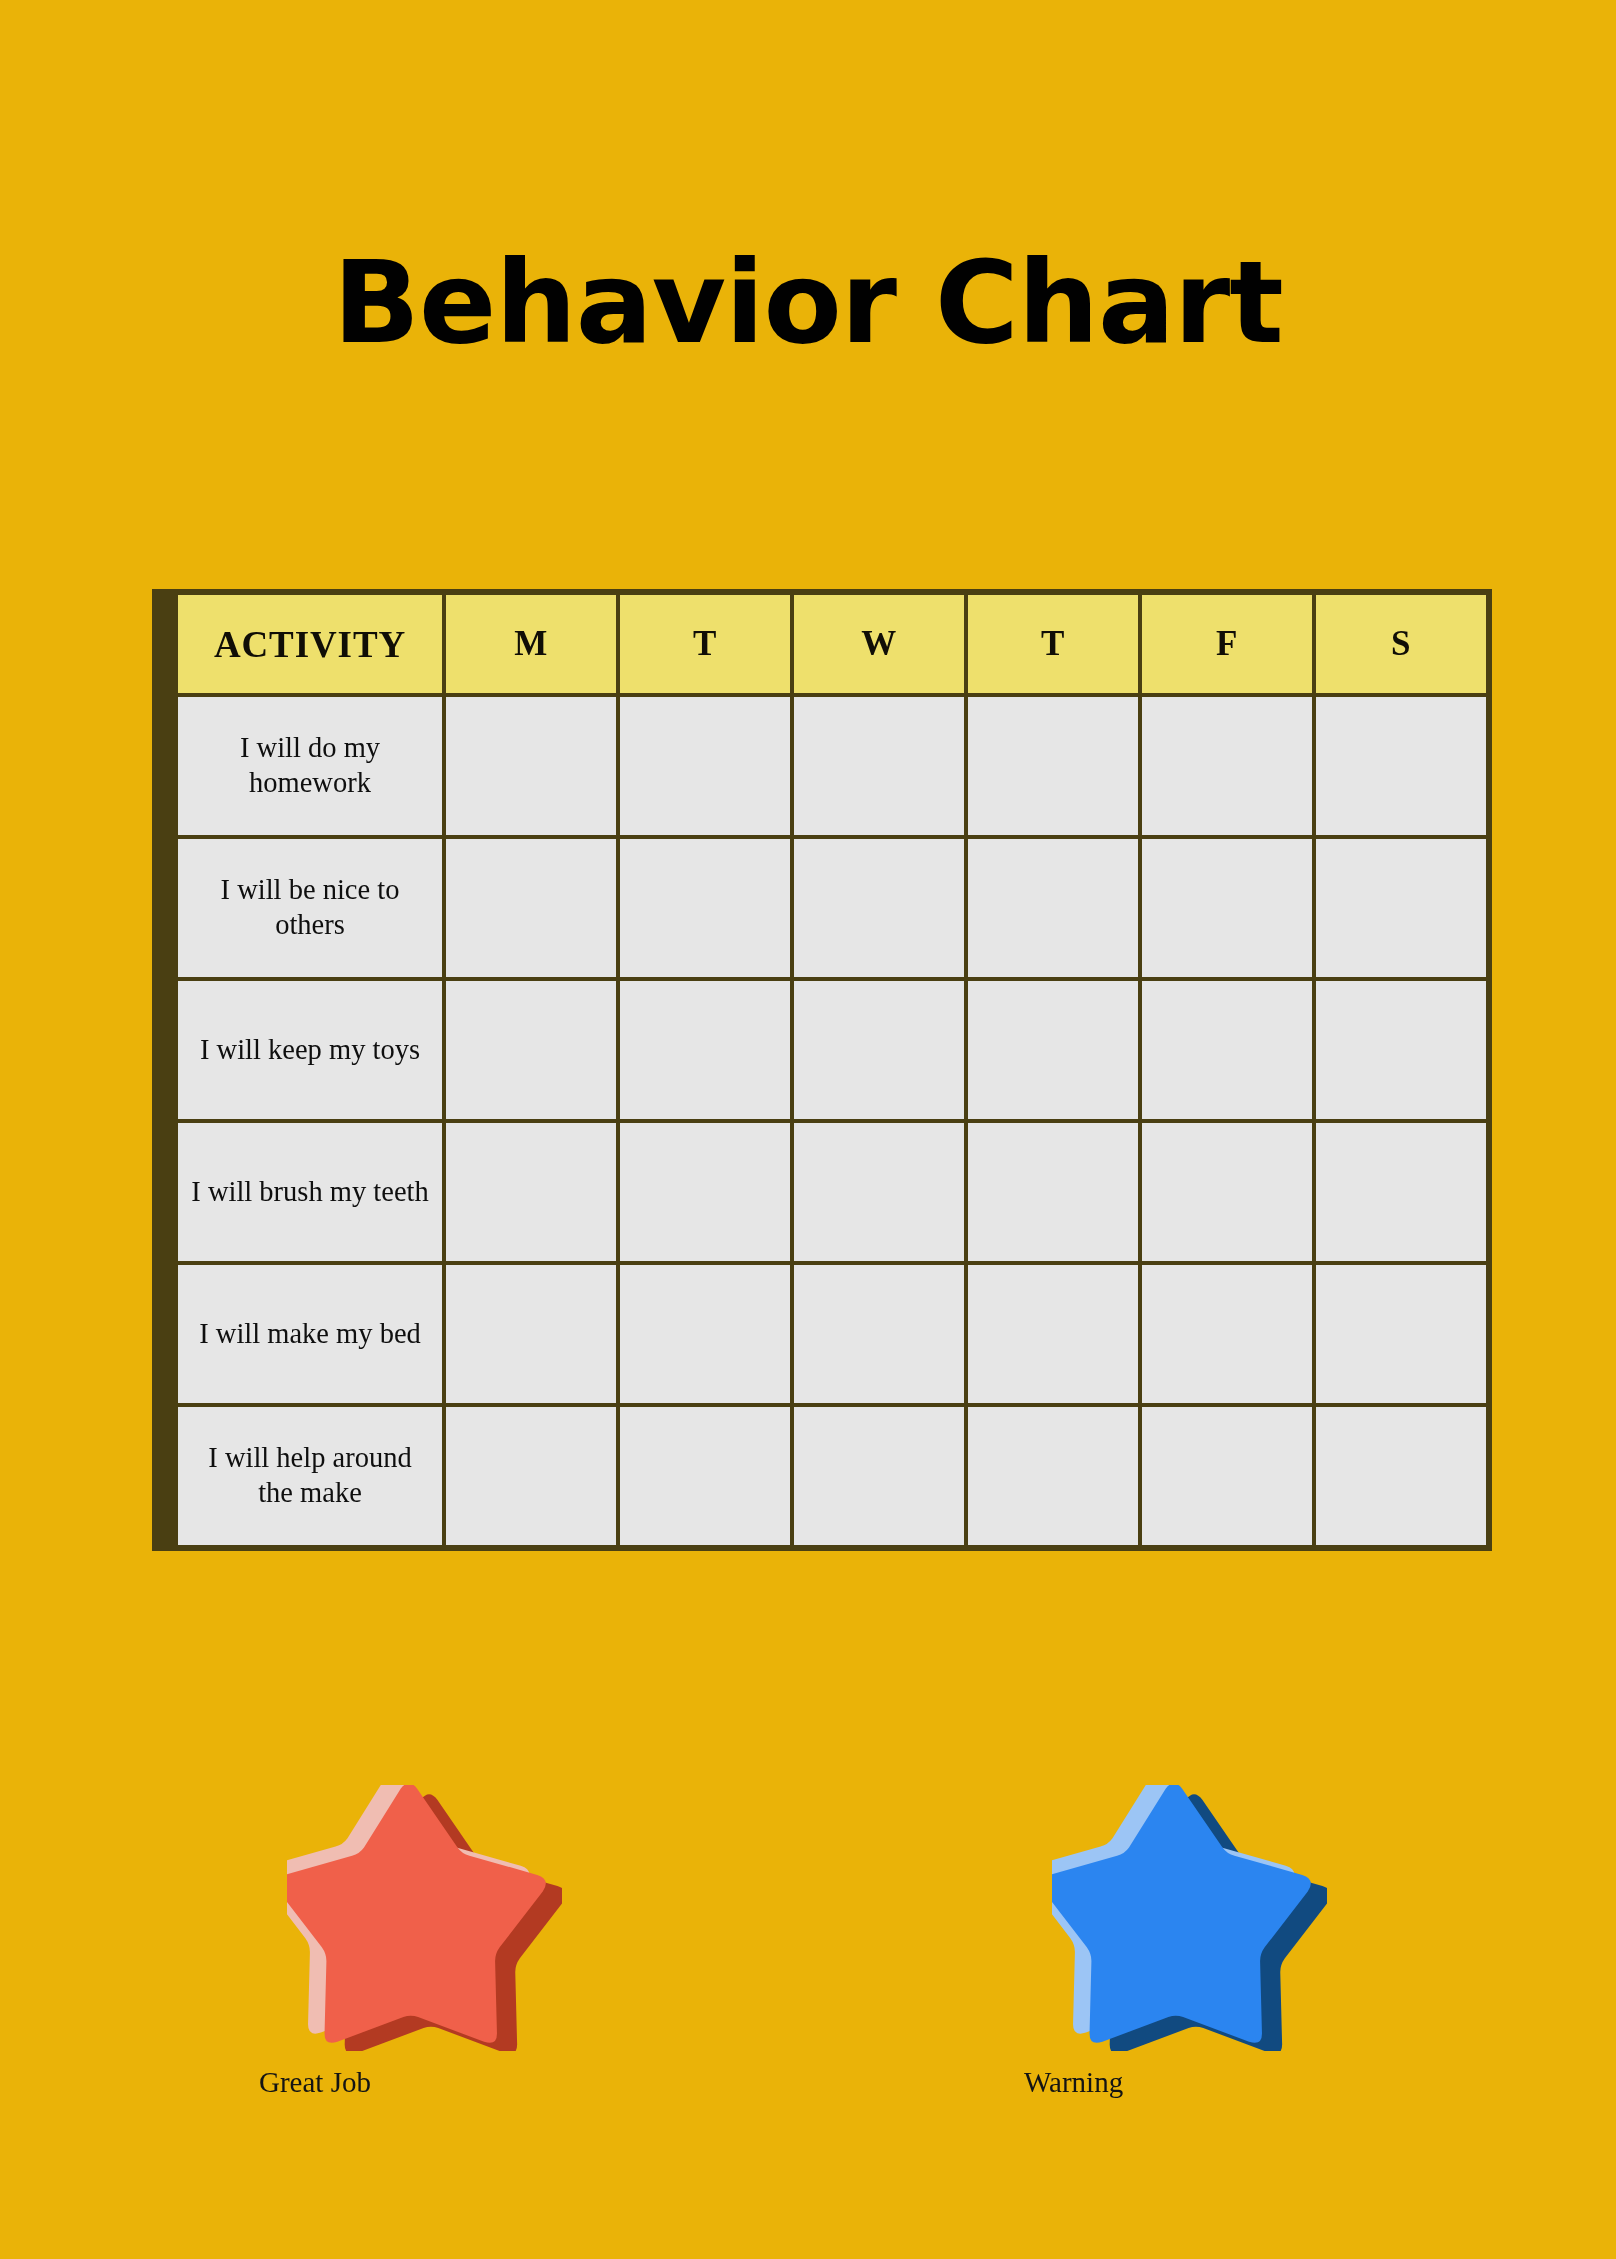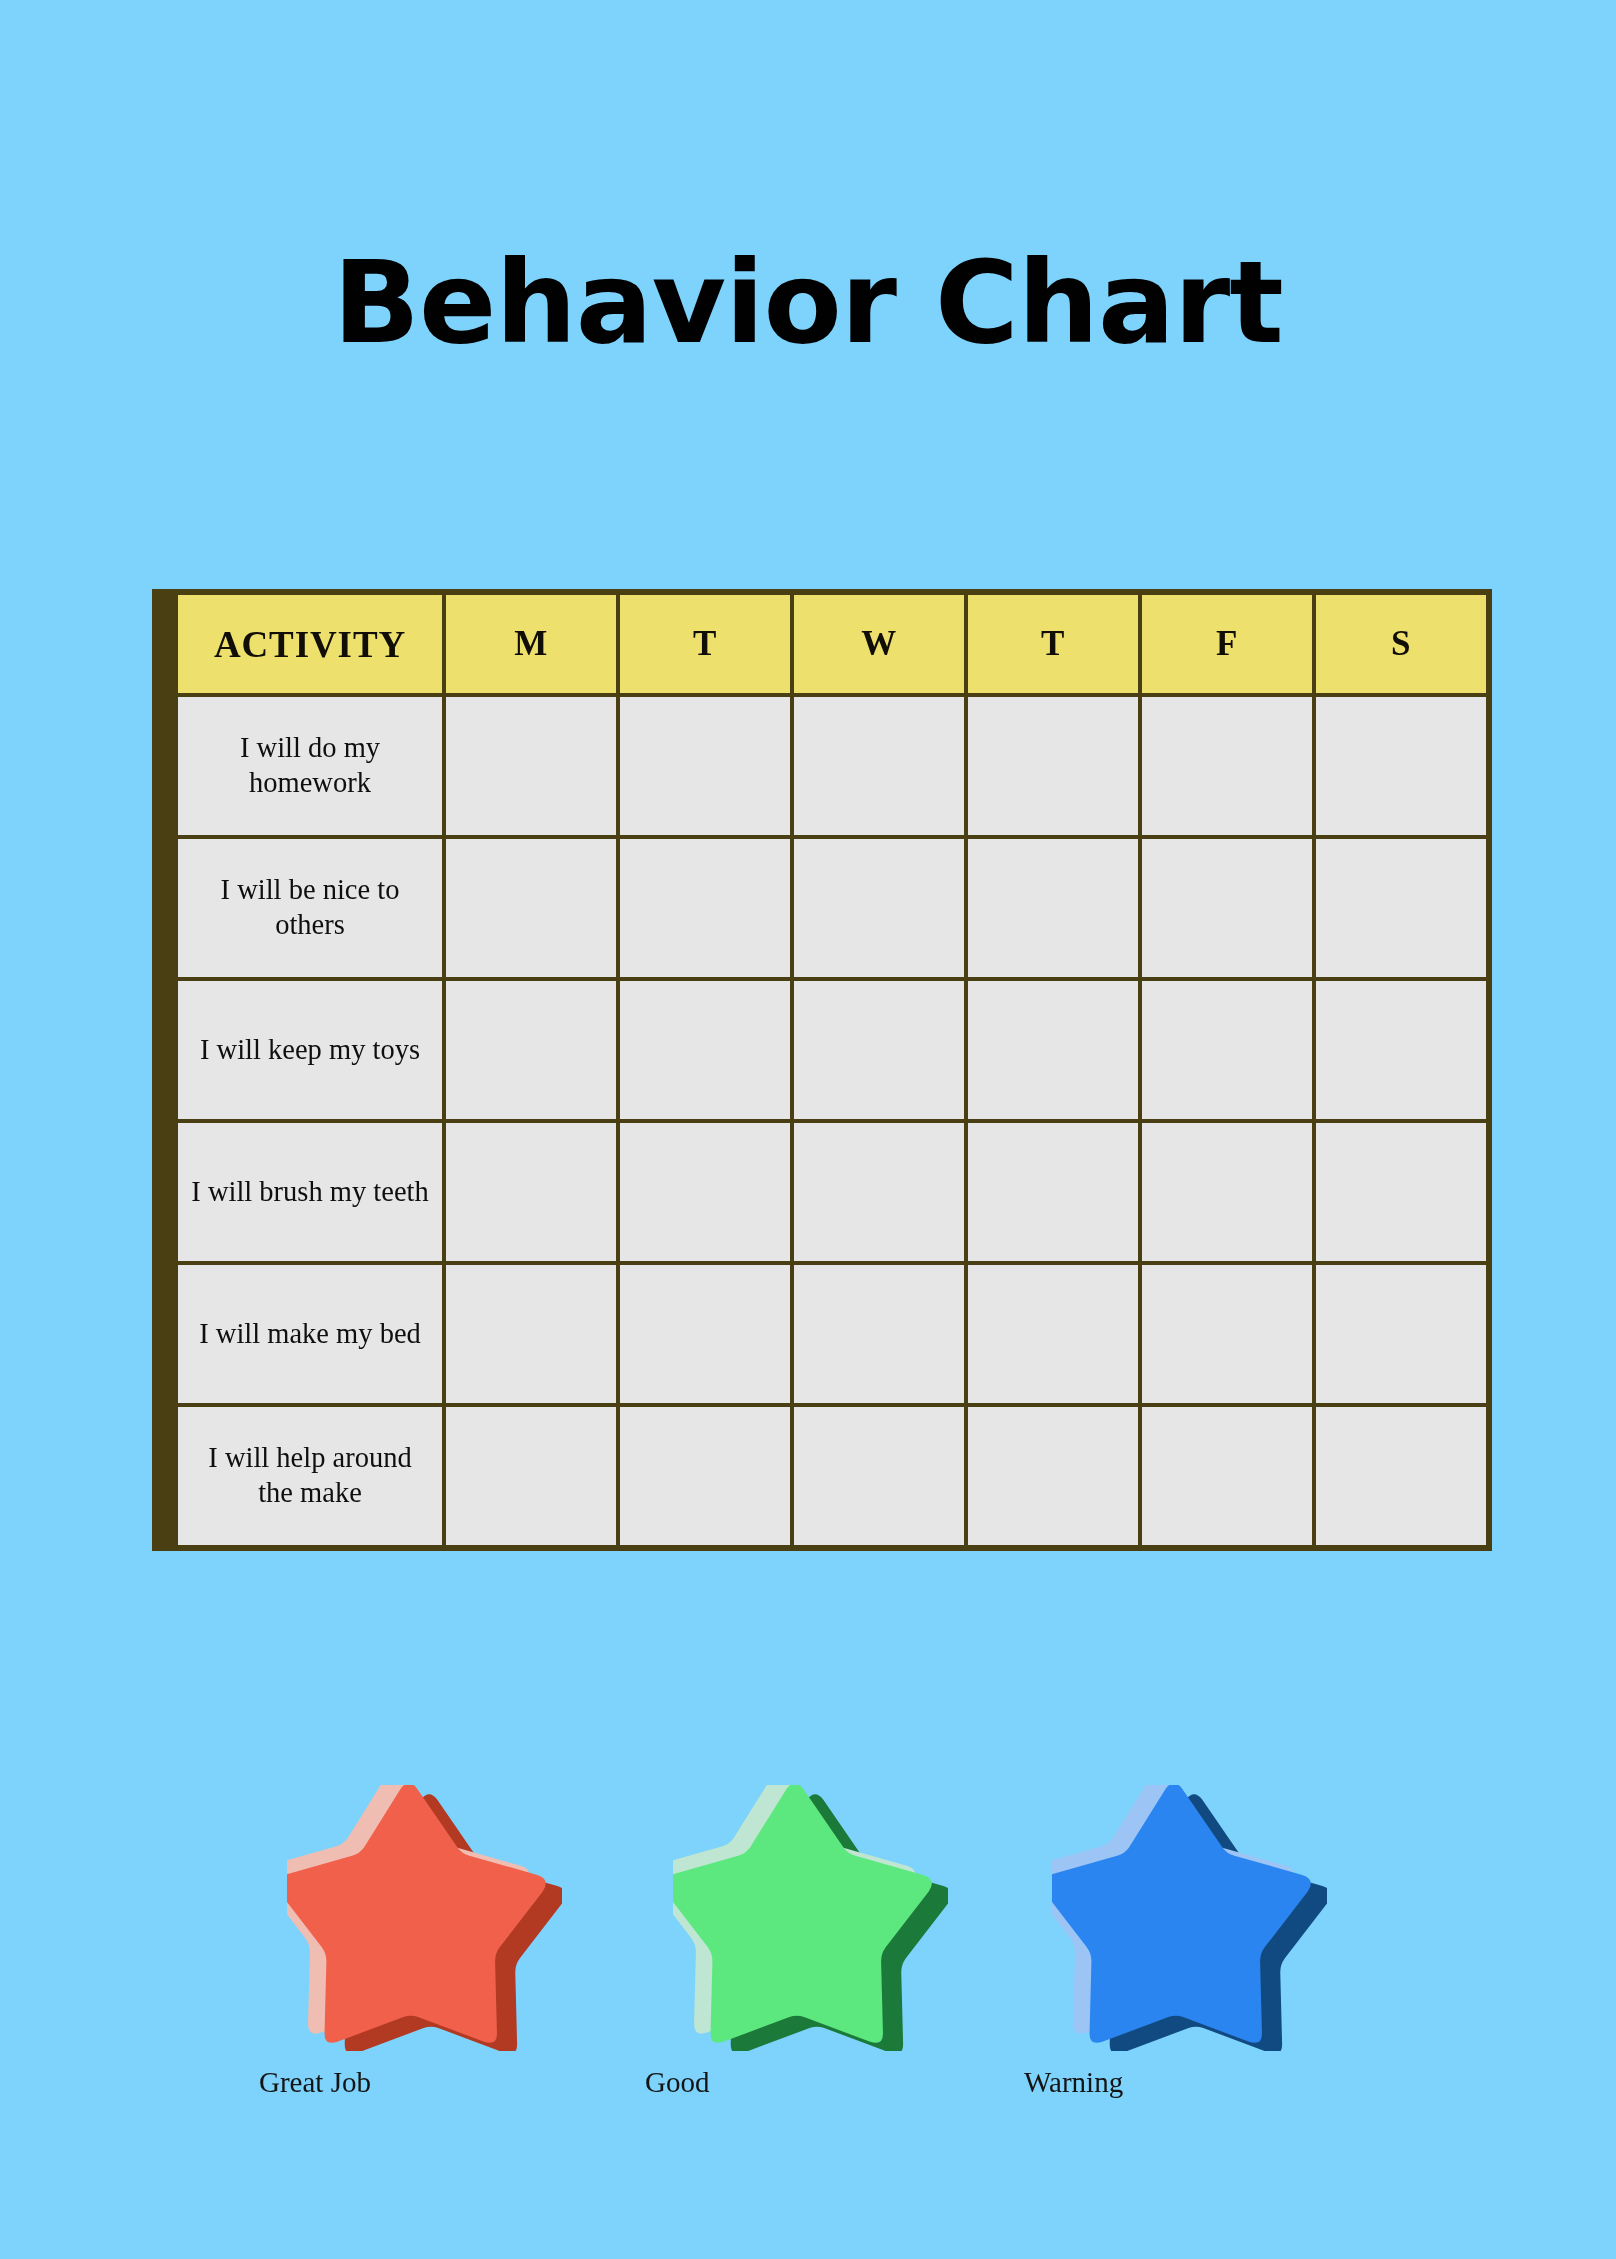--- a/index.html
+++ b/index.html
@@ -12,21 +12,21 @@
     background: #FAF7C9;
     font-family: "Liberation Serif", serif;
     overflow: hidden;
     position: relative;
   }
 
   .page {
     position: relative;
     width: 1616px;
     height: 2260px;
-    background: #7dd3fc;
+    background: #eab308;
   }
 
   
   .title {
     position: absolute;
     left: 0;
     top: 246px;
     width: 1616px;
     text-align: center;
     font-family: "DejaVu Sans", sans-serif;
@@ -224,32 +224,20 @@
           <g id="star-great-job">
             <path fill="#B33A22" d="M168 22 q9 -12 18 0 l44 64 q5 7 13 9 l74 21 q15 5 6 18 l-47 61 q-5 7 -5 15 l2 77 q1 16 -14 11 l-72 -27 q-8 -3 -16 0 l-72 27 q-15 5 -14 -11 l2 -77 q0 -8 -5 -15 l-47 -61 q-9 -13 6 -18 l74 -21 q8 -2 13 -9 z" transform="translate(-22,-6)"></path>
             <path fill="#F0BDB2" d="M168 22 q9 -12 18 0 l44 64 q5 7 13 9 l74 21 q15 5 6 18 l-47 61 q-5 7 -5 15 l2 77 q1 16 -14 11 l-72 -27 q-8 -3 -16 0 l-72 27 q-15 5 -14 -11 l2 -77 q0 -8 -5 -15 l-47 -61 q-9 -13 6 -18 l74 -21 q8 -2 13 -9 z" transform="translate(-62,-28)"></path>
             <path fill="#F0604A" d="M168 22 q9 -12 18 0 l44 64 q5 7 13 9 l74 21 q15 5 6 18 l-47 61 q-5 7 -5 15 l2 77 q1 16 -14 11 l-72 -27 q-8 -3 -16 0 l-72 27 q-15 5 -14 -11 l2 -77 q0 -8 -5 -15 l-47 -61 q-9 -13 6 -18 l74 -21 q8 -2 13 -9 z" transform="translate(-44,-18)"></path>
           </g>
         </svg>
       </div>
       <div class="star-label">Great Job</div>
     </div>
 
-    <div class="star-item s2">
-      <div class="star-graphic">
-        <svg viewBox="0 0 300 290" xmlns="http://www.w3.org/2000/svg">
-          <g id="star-good">
-            <path fill="#1B7A3A" d="M168 22 q9 -12 18 0 l44 64 q5 7 13 9 l74 21 q15 5 6 18 l-47 61 q-5 7 -5 15 l2 77 q1 16 -14 11 l-72 -27 q-8 -3 -16 0 l-72 27 q-15 5 -14 -11 l2 -77 q0 -8 -5 -15 l-47 -61 q-9 -13 6 -18 l74 -21 q8 -2 13 -9 z" transform="translate(-22,-6)"></path>
-            <path fill="#BEE6D2" d="M168 22 q9 -12 18 0 l44 64 q5 7 13 9 l74 21 q15 5 6 18 l-47 61 q-5 7 -5 15 l2 77 q1 16 -14 11 l-72 -27 q-8 -3 -16 0 l-72 27 q-15 5 -14 -11 l2 -77 q0 -8 -5 -15 l-47 -61 q-9 -13 6 -18 l74 -21 q8 -2 13 -9 z" transform="translate(-62,-28)"></path>
-            <path fill="#5DE87F" d="M168 22 q9 -12 18 0 l44 64 q5 7 13 9 l74 21 q15 5 6 18 l-47 61 q-5 7 -5 15 l2 77 q1 16 -14 11 l-72 -27 q-8 -3 -16 0 l-72 27 q-15 5 -14 -11 l2 -77 q0 -8 -5 -15 l-47 -61 q-9 -13 6 -18 l74 -21 q8 -2 13 -9 z" transform="translate(-44,-18)"></path>
-          </g>
-        </svg>
-      </div>
-      <div class="star-label">Good</div>
-    </div>
 
     <div class="star-item s3">
       <div class="star-graphic">
         <svg viewBox="0 0 300 290" xmlns="http://www.w3.org/2000/svg">
           <g id="star-warning">
             <path fill="#114A80" d="M168 22 q9 -12 18 0 l44 64 q5 7 13 9 l74 21 q15 5 6 18 l-47 61 q-5 7 -5 15 l2 77 q1 16 -14 11 l-72 -27 q-8 -3 -16 0 l-72 27 q-15 5 -14 -11 l2 -77 q0 -8 -5 -15 l-47 -61 q-9 -13 6 -18 l74 -21 q8 -2 13 -9 z" transform="translate(-22,-6)"></path>
             <path fill="#9CC5F5" d="M168 22 q9 -12 18 0 l44 64 q5 7 13 9 l74 21 q15 5 6 18 l-47 61 q-5 7 -5 15 l2 77 q1 16 -14 11 l-72 -27 q-8 -3 -16 0 l-72 27 q-15 5 -14 -11 l2 -77 q0 -8 -5 -15 l-47 -61 q-9 -13 6 -18 l74 -21 q8 -2 13 -9 z" transform="translate(-62,-28)"></path>
             <path fill="#2B85F0" d="M168 22 q9 -12 18 0 l44 64 q5 7 13 9 l74 21 q15 5 6 18 l-47 61 q-5 7 -5 15 l2 77 q1 16 -14 11 l-72 -27 q-8 -3 -16 0 l-72 27 q-15 5 -14 -11 l2 -77 q0 -8 -5 -15 l-47 -61 q-9 -13 6 -18 l74 -21 q8 -2 13 -9 z" transform="translate(-44,-18)"></path>
           </g>
         </svg>

